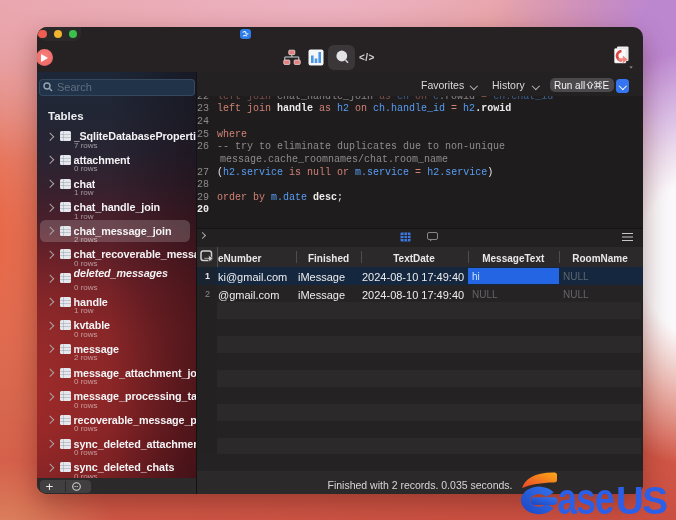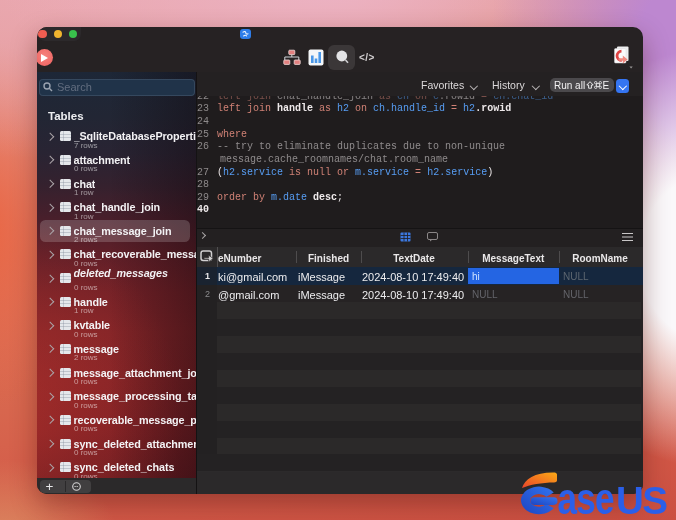--- a/index.html
+++ b/index.html
@@ -217,21 +217,21 @@
         <div class="ln" style="top:45.2px;">26</div>
         <div class="cl" style="top:45.2px;"><span class="cm">-- try to eliminate duplicates due to non-unique</span></div>
         <div class="ln" style="top:57.85px;"></div>
         <div class="cl" style="top:57.85px;"><span class="cm" style="margin-left:3px">message.cache_roomnames/chat.room_name</span></div>
         <div class="ln" style="top:70.5px;">27</div>
         <div class="cl" style="top:70.5px;"><span class="pl">(</span><span class="id">h2.service</span> <span class="kw">is null or</span> <span class="id">m.service</span> <span class="kw">=</span> <span class="id">h2.service</span><span class="pl">)</span></div>
         <div class="ln" style="top:83.14999999999999px;">28</div>
         <div class="cl" style="top:83.14999999999999px;"></div>
         <div class="ln" style="top:95.8px;">29</div>
         <div class="cl" style="top:95.8px;text-align:right;"><span class="kw">order by </span><span class="id">m.date</span> <span class="plb">desc</span><span class="pl">;</span></div>
-        <div class="ln" style="top:108.45px;color:#efeaeb;font-weight:700;">40</div>
+        <div class="ln" style="top:108.45px;color:#efeaeb;font-weight:700;">20</div>
         <div class="cl" style="top:108.45px;"></div>
       </div>
   </div>
 
   <div class="abs" style="left:160px;top:201px;width:446px;height:18.5px;background:#232021;border-top:1px solid #151314;"></div>
   <div class="abs" style="left:163px;top:204px;width:4px;height:4px;border-right:1.4px solid #a9a5a6;border-bottom:1.4px solid #a9a5a6;transform:rotate(-45deg);margin-top:2px;"></div>
   <svg class="abs" style="left:363px;top:205px;" width="11" height="10" viewBox="0 0 11 10">
     <rect x="0.5" y="0.5" width="10" height="9" rx="1" fill="#3c78e0"></rect>
     <path d="M0.5 3.5 h10 M0.5 6.5 h10 M4 0.5 v9 M7.5 0.5 v9" stroke="#1f1c1d" stroke-width="0.8"></path>
   </svg>
@@ -273,20 +273,21 @@
       <div class="cellw" style="left:181px;top:261.5px;">@gmail.com</div>
       <div class="cellw" style="left:261px;top:261.5px;">iMessage</div>
       <div class="cellw" style="left:325px;top:261.5px;">2024-08-10 17:49:40</div>
       <div class="nullc" style="left:435px;top:261.5px;">NULL</div>
       <div class="nullc" style="left:526px;top:261.5px;">NULL</div>
       <div class="abs" style="left:179.5px;top:275px;width:424.5px;height:151.5px;background:repeating-linear-gradient(to bottom,#2b2929 0 17px,#242223 17px 34px);"></div>
     </div>
 
   <div class="abs" style="left:160px;top:426.5px;width:446px;height:17px;background:#242223;"></div>
   <div class="abs" style="left:160px;top:443.5px;width:446px;height:23.5px;background:#2b292a;border-top:1px solid #39373820;"></div>
+  <div class="abs" style="left:160px;top:451.5px;width:446px;text-align:center;font-size:10.5px;color:#d8d6d7;">Finished with 2 records. 0.035 seconds.</div>
 </div>
 
 <svg class="abs" style="left:515px;top:465px;" width="161" height="55" viewBox="0 0 161 55">
   <defs>
     <linearGradient id="og" x1="0" y1="1" x2="1" y2="0">
       <stop offset="0" stop-color="#e8442c"></stop>
         <stop offset="0.55" stop-color="#f47c1e"></stop>
         <stop offset="1" stop-color="#fbab16"></stop>
     </linearGradient>
     <linearGradient id="bg1" x1="0" y1="1" x2="1" y2="0">

